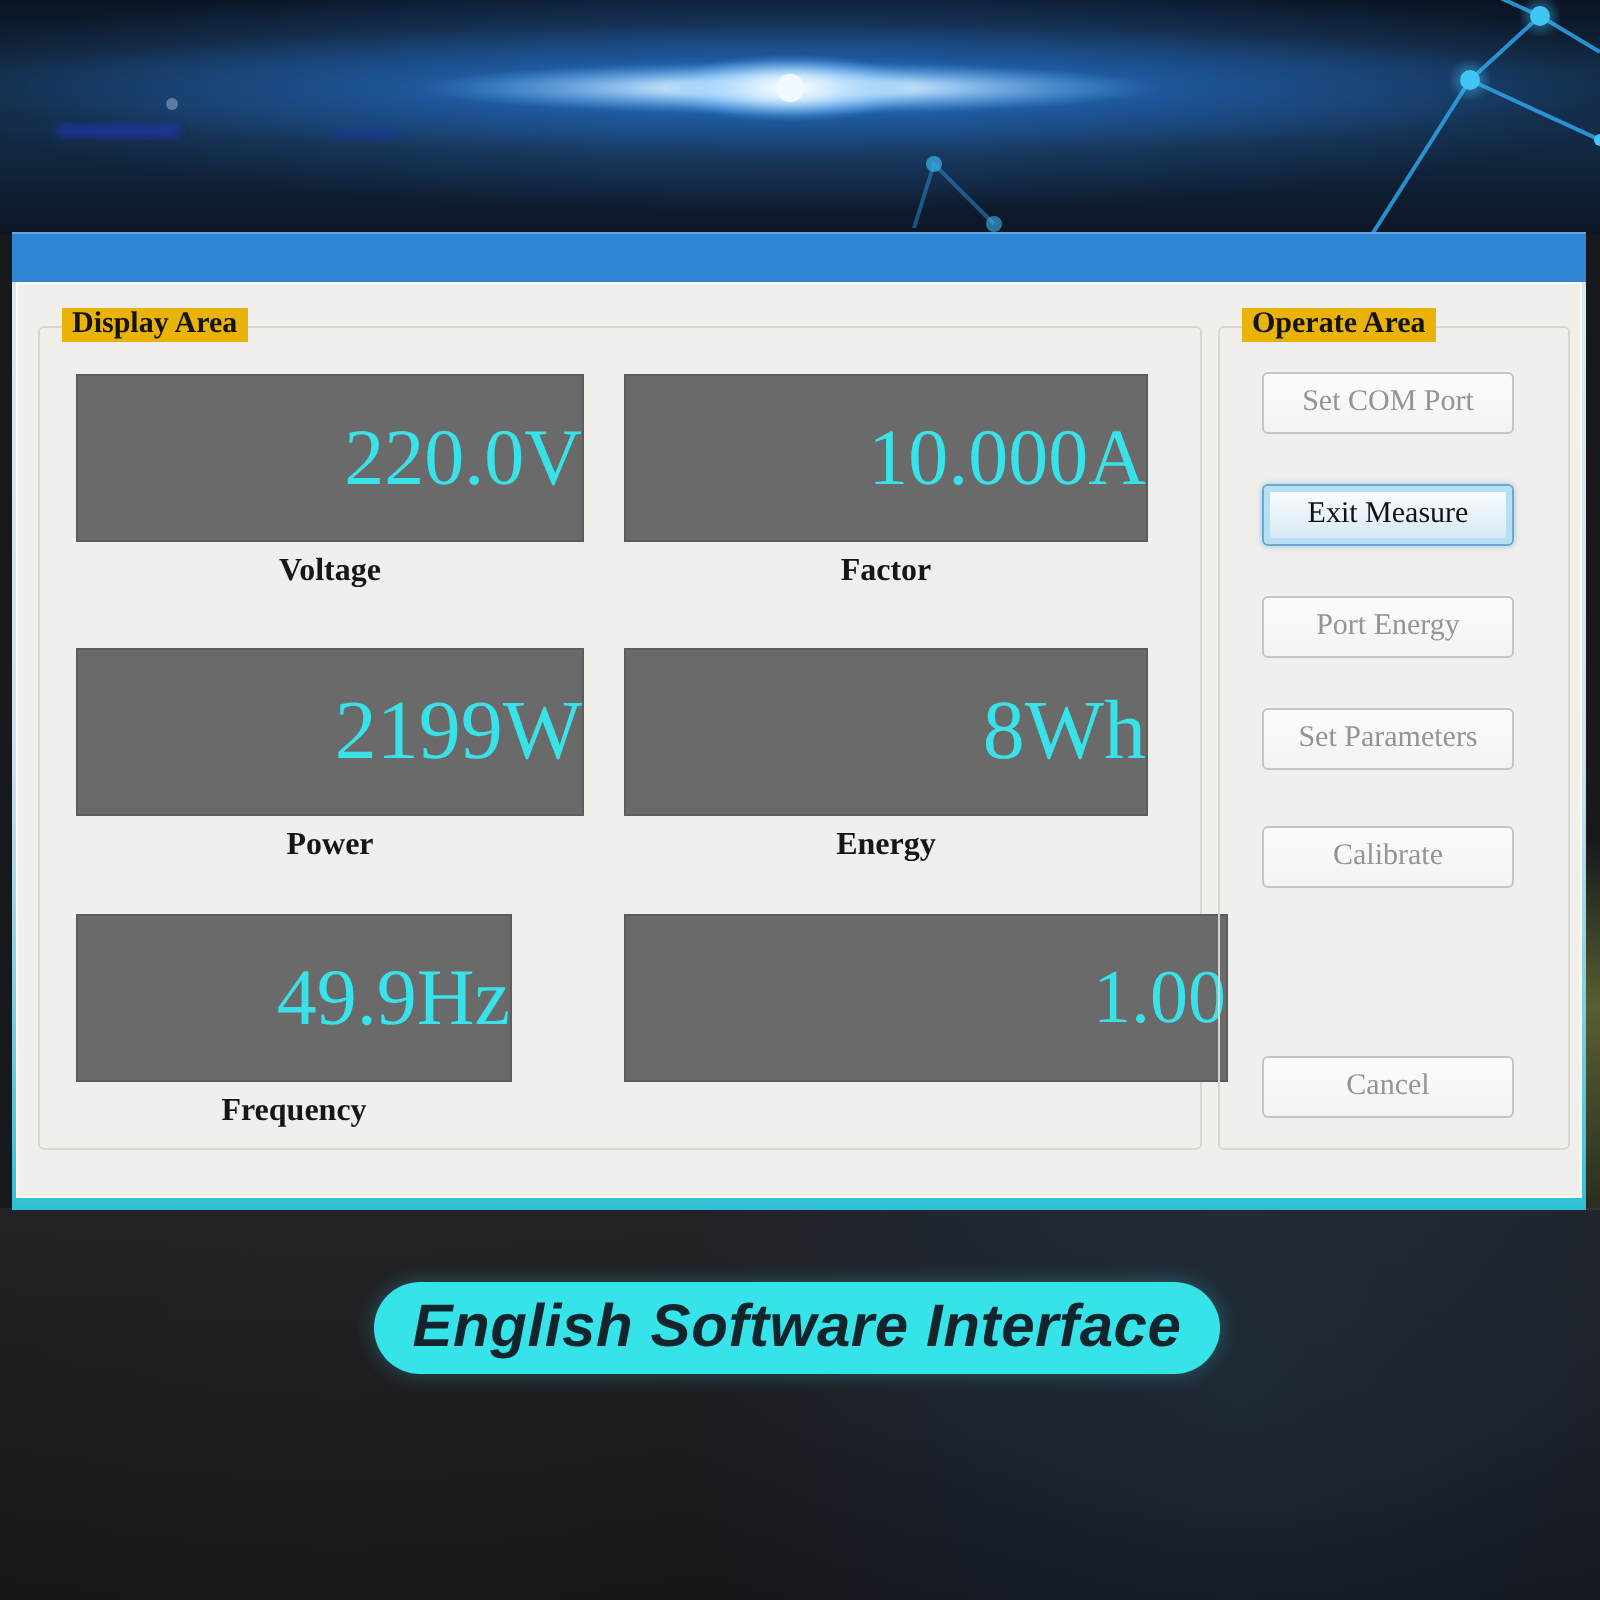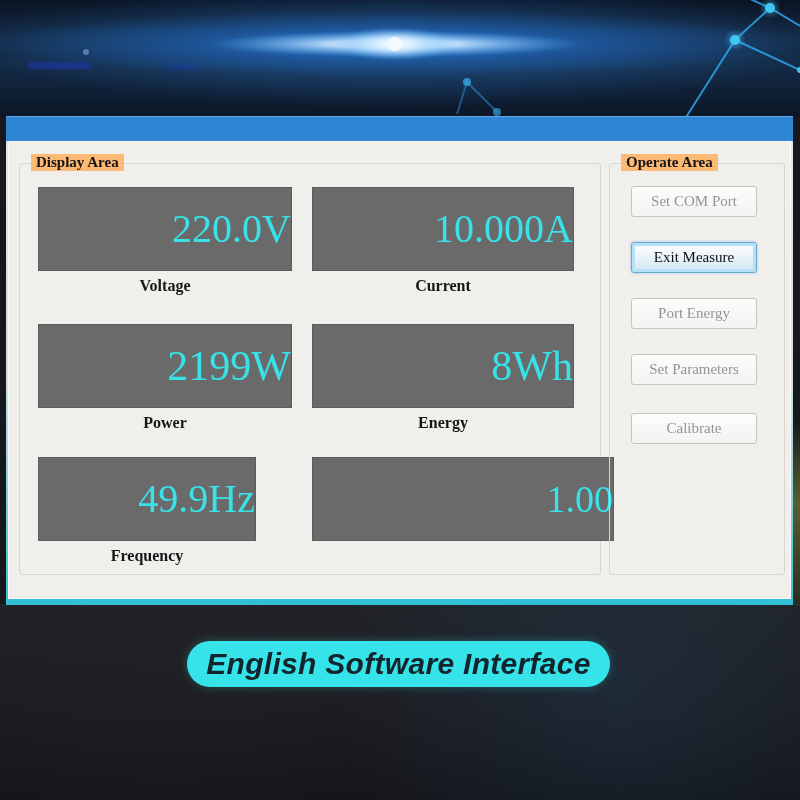--- a/index.html
+++ b/index.html
@@ -36,21 +36,21 @@
     position:relative;margin:0 2px 6px 2px;height:458px;
     background:#f1efec;border:1px solid #fbfbfa;box-sizing:border-box;
   }
 
   
   .group{
     position:absolute;border:1px solid #d9d6d1;border-radius:3px;
   }
   .group-label{
     position:absolute;top:-10px;left:11px;
-    background:#fdba74;padding:0 5px;
+    background:#eab308;padding:0 5px;
     font-size:15px;font-weight:bold;color:#141414;white-space:nowrap;
   }
   .group-display{left:10px;top:21px;width:580px;height:410px;}
   .group-operate{left:600px;top:21px;width:174px;height:410px;}
 
   
   .meter{position:absolute;}
   .meter-screen{
     background:#6a6a6a;border:1px solid #5c5c5c;box-sizing:border-box;
     height:84px;display:flex;align-items:center;justify-content:flex-end;
@@ -171,21 +171,21 @@
         <div class="meter-screen">
           <span class="meter-value">220.0V</span>
         </div>
         <div class="meter-label">Voltage</div>
       </div>
 
       <div class="meter m-current" style="left:292px;top:23px;width:262px;">
         <div class="meter-screen">
           <span class="meter-value">10.000A</span>
         </div>
-        <div class="meter-label">Current</div>
+        <div class="meter-label">Factor</div>
       </div>
 
       <div class="meter m-power" style="left:18px;top:160px;width:254px;">
         <div class="meter-screen">
           <span class="meter-value">2199W</span>
         </div>
         <div class="meter-label">Power</div>
       </div>
 
       <div class="meter m-energy" style="left:292px;top:160px;width:262px;">
@@ -210,20 +210,21 @@
     </div>
 
     <div class="group group-operate">
       <span class="group-label">Operate Area</span>
 
       <button class="btn" style="top:22px;">Set COM Port</button>
       <button class="btn btn-focused" style="top:78px;">Exit Measure</button>
       <button class="btn" style="top:134px;">Port Energy</button>
       <button class="btn" style="top:190px;">Set Parameters</button>
       <button class="btn" style="top:249px;">Calibrate</button>
+      <button class="btn" style="top:364px;">Cancel</button>
     </div>
 
   </div>
 </div>
 
 <div class="caption-pill">
   <span class="caption-text">English Software Interface</span>
 </div>
 
 </body></html>

